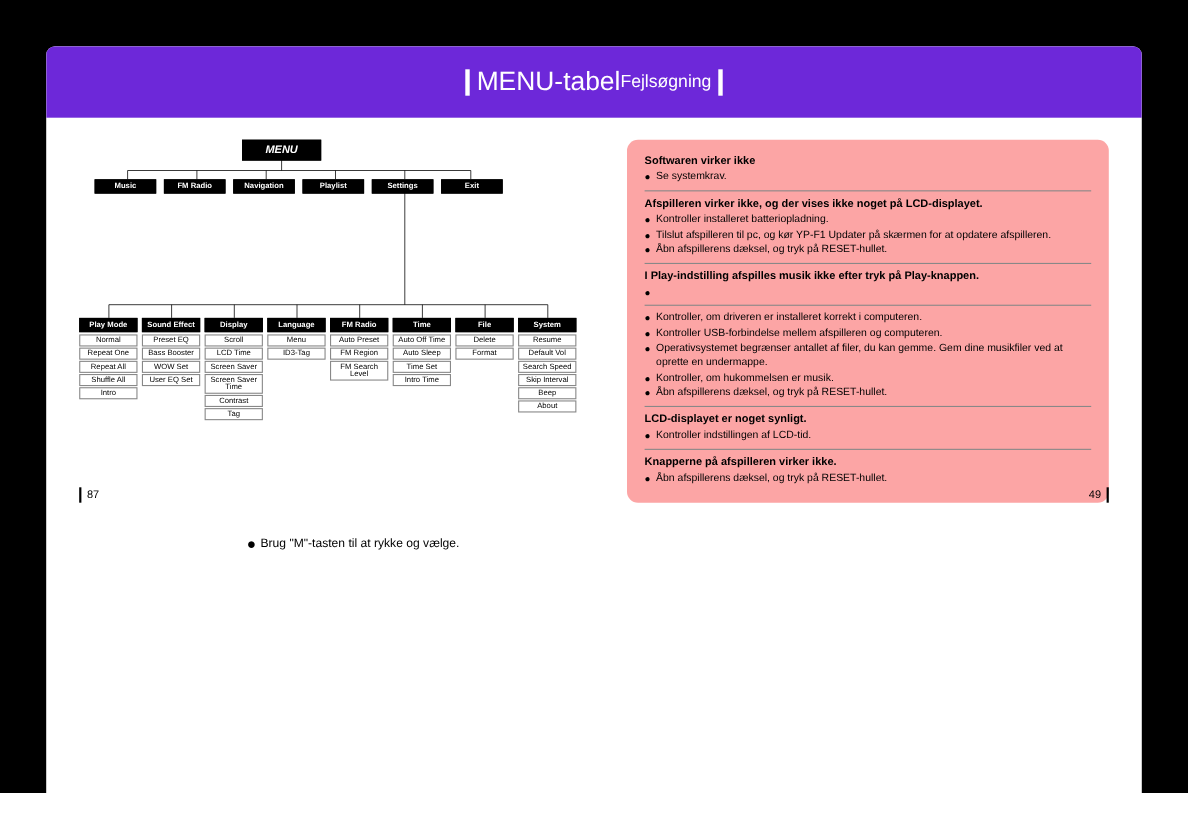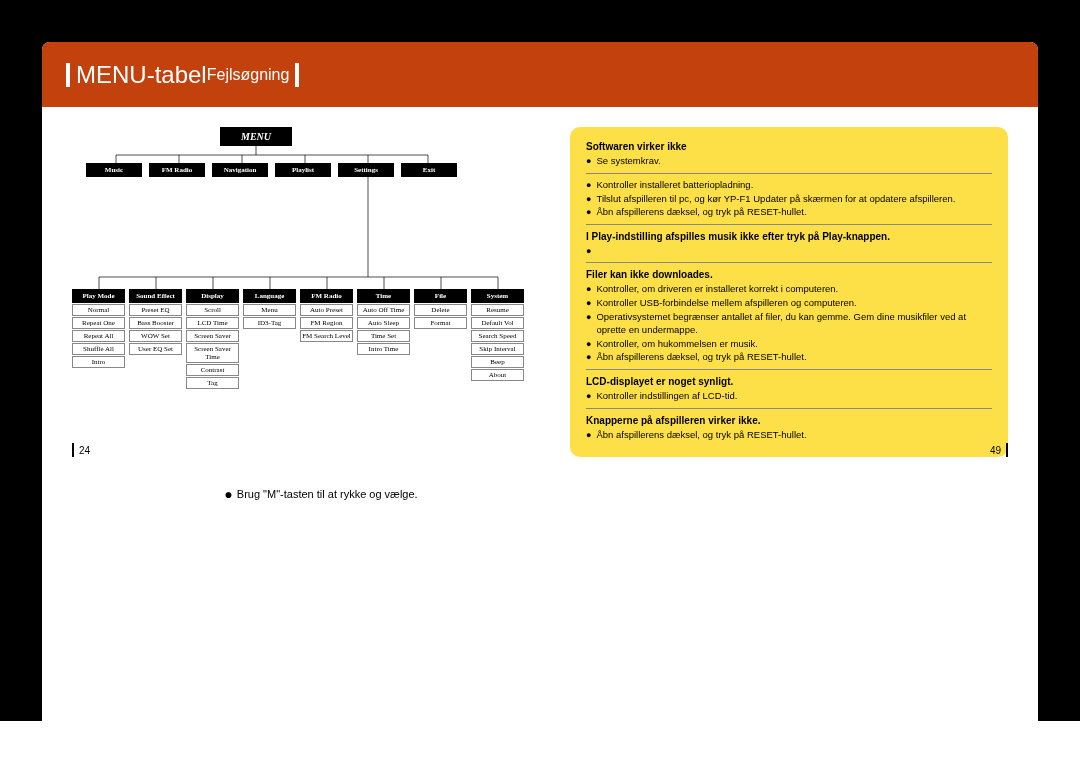--- a/index.html
+++ b/index.html
@@ -1,49 +1,49 @@
 <!DOCTYPE html>
 <html><head>
 <meta charset="utf-8">
 <style>
   * { box-sizing: border-box; margin: 0; padding: 0; }
   body { background: #fff; font-family: Arial, Helvetica, sans-serif; width: 1080px; }
   .page-bg { background: #000; padding: 42px 42px 0 42px; }
   .spread { background: #fff; border-radius: 8px 8px 0 0; overflow: hidden; height: 679px; position: relative; }
-  .header-band { background: #c2410c; height: 65px; display: flex; justify-content: flex-start; align-items: center; color: #fff; padding: 0 24px; }
+  .header-band { background: #6d28d9; height: 65px; display: flex; justify-content: center; align-items: center; color: #fff; padding: 0 24px; }
   .title-cell { display: flex; align-items: center; gap: 6px; }
   .title-cell .bar { width: 4px; height: 24px; background: #fff; }
   .title-left { font-size: 24px; font-weight: 400; }
   .title-right { font-size: 16px; font-weight: 300; }
   
   .content { display: flex; }
   .left-page, .right-page { width: 50%; padding: 20px 30px; position: relative; }
   
   
-  .tree { position: relative; height: 330px; font-family: Liberation Serif, serif; }
+  .tree { position: relative; height: 330px; }
   .root-box { position: absolute; top: 0; left: 148px; width: 72px; background: #000; color: #fff; text-align: center; font-size: 10px; font-weight: bold; font-style: italic; padding: 3px 0; border: 1px solid #000; }
   .row1 { position: absolute; top: 36px; left: 14px; display: flex; gap: 7px; }
   .bnode { background: #000; color: #fff; font-size: 7px; font-weight: bold; text-align: center; padding: 2px 0; width: 56px; border: 1px solid #000; }
   .wnode { background: #fff; color: #000; font-size: 7px; text-align: center; padding: 1px 0; width: 56px; border: 0.5px solid #888; margin-top: 1px; }
   
   .row2-head { position: absolute; top: 162px; left: 0; display: flex; gap: 4px; }
   .bnode2 { background: #000; color: #fff; font-size: 7px; font-weight: bold; text-align: center; padding: 2px 0; width: 53px; border: 1px solid #000; }
   .col { display: inline-block; vertical-align: top; }
   .col .wnode { width: 53px; }
   .row2-cols { position: absolute; top: 176px; left: 0; display: flex; gap: 4px; }
   
   .hint { position: absolute; top: 380px; left: 30px; font-size: 11px; display: flex; align-items: center; gap: 4px; width: 100%; justify-content: center; }
   .hint .dot { font-size: 14px; line-height: 1; }
   
   .page-num { position: absolute; bottom: 20px; font-size: 10px; }
   .page-num.left { left: 30px; border-left: 2px solid #000; padding-left: 5px; height: 14px; display: flex; align-items: center; }
   .page-num.right { right: 30px; border-right: 2px solid #000; padding-right: 5px; height: 14px; display: flex; align-items: center; }
   
   
-  .trouble-box { background: #fde047; border-radius: 10px; padding: 14px 16px; font-size: 9.5px; }
+  .trouble-box { background: #fca5a5; border-radius: 10px; padding: 14px 16px; font-size: 9.5px; }
   .sec-title { font-size: 10px; font-weight: bold; margin: 6px 0 3px 0; }
   .sec-title:first-child { margin-top: 0; }
   .bullet { display: flex; gap: 5px; margin: 1px 0; line-height: 1.35; }
   .bullet .b { font-size: 9px; }
   hr.sep { border: none; border-top: 1px solid #888; margin: 5px 0; }
 </style>
 </head>
 <body>
 
 <div class="page-bg">
@@ -140,53 +140,53 @@
               <div class="wnode">About</div>
             </div>
           </div>
         </div>
 
         <div class="hint">
           <span class="dot">●</span>
           <span>Brug "M"-tasten til at rykke og vælge.</span>
         </div>
 
-        <div class="page-num left">24</div>
+        <div class="page-num left">87</div>
       </div>
 
       <div class="right-page">
         <div class="trouble-box">
           <div class="sec-title">Softwaren virker ikke</div>
           <div class="bullet">
               <span class="b">●</span>
               <span>Se systemkrav.</span>
             </div>
           <hr class="sep">
 
+          <div class="sec-title">Afspilleren virker ikke, og der vises ikke noget på LCD-displayet.</div>
           <div class="bullet">
               <span class="b">●</span>
               <span>Kontroller installeret batteriopladning.</span>
             </div>
           <div class="bullet">
               <span class="b">●</span>
               <span>Tilslut afspilleren til pc, og kør YP-F1 Updater på skærmen for at opdatere afspilleren.</span>
             </div>
           <div class="bullet">
               <span class="b">●</span>
               <span>Åbn afspillerens dæksel, og tryk på RESET-hullet.</span>
             </div>
           <hr class="sep">
 
           <div class="sec-title">I Play-indstilling afspilles musik ikke efter tryk på Play-knappen.</div>
           <div class="bullet">
               <span class="b">●</span>
             </div>
           <hr class="sep">
 
-          <div class="sec-title">Filer kan ikke downloades.</div>
           <div class="bullet">
               <span class="b">●</span>
               <span>Kontroller, om driveren er installeret korrekt i computeren.</span>
             </div>
           <div class="bullet">
               <span class="b">●</span>
               <span>Kontroller USB-forbindelse mellem afspilleren og computeren.</span>
             </div>
           <div class="bullet">
               <span class="b">●</span>

